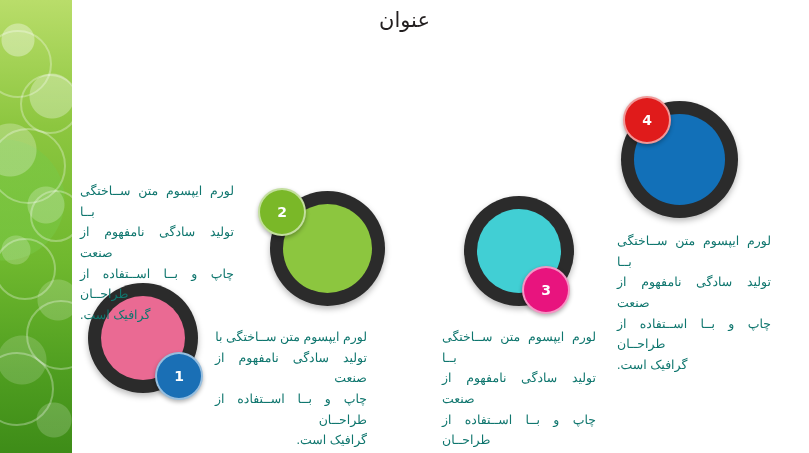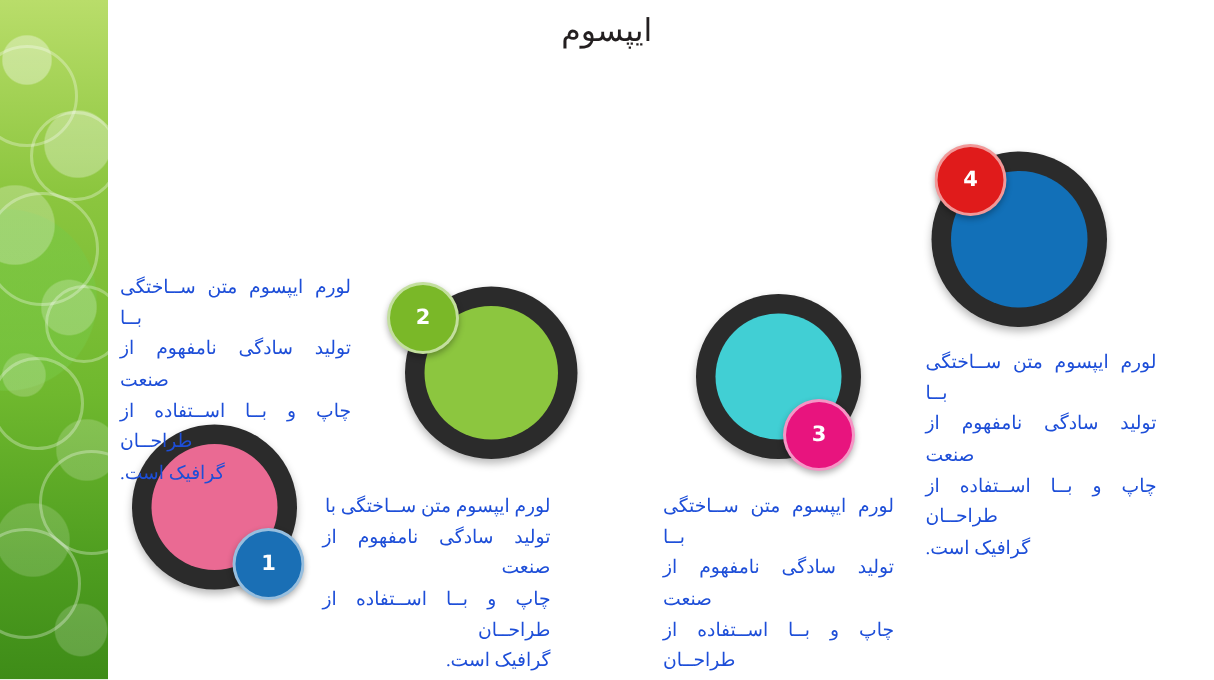--- a/index.html
+++ b/index.html
@@ -95,44 +95,44 @@
     border: 2px solid rgba(255,255,255,0.55);
     direction: ltr;
   }
 
   
   .caption {
     position: absolute;
     direction: rtl;
     text-align: justify;
     text-align-last: left;
-    font-family: Liberation Serif, serif;
+    font-family: Liberation Sans, sans-serif;
     font-size: 12.5px;
     line-height: 1.65;
-    color: #1d4ed8;
+    color: #0f766e;
     white-space: pre-line;
   }
   .caption.ra { text-align-last: right; }
 </style>
 </head>
 <body>
 
 <div id="slide">
 
   <div class="left-band">
     <span class="ring r1"></span>
     <span class="ring r2"></span>
     <span class="ring r3"></span>
     <span class="ring r4"></span>
     <span class="ring r5"></span>
     <span class="ring r6"></span>
     <span class="ring r7"></span>
   </div>
 
-  <div class="slide-title">ایپسوم</div>
+  <div class="slide-title">عنوان</div>
 
   <div class="donut" style="left:88px; top:283px; width:110px; height:110px;">
     <div class="core" style="background:#ea6a93;"></div>
   </div>
   <div class="bubble" style="left:155px; top:352px; background:#1a6fb5;">
     <span>1</span>
   </div>
   <div class="caption ra" style="left:215px; top:327px; width:152px;">لورم ایپسوم متن ســاختگی با
 تولید سادگی نامفهوم از صنعت
 چاپ و بــا اســتفاده از طراحــان

